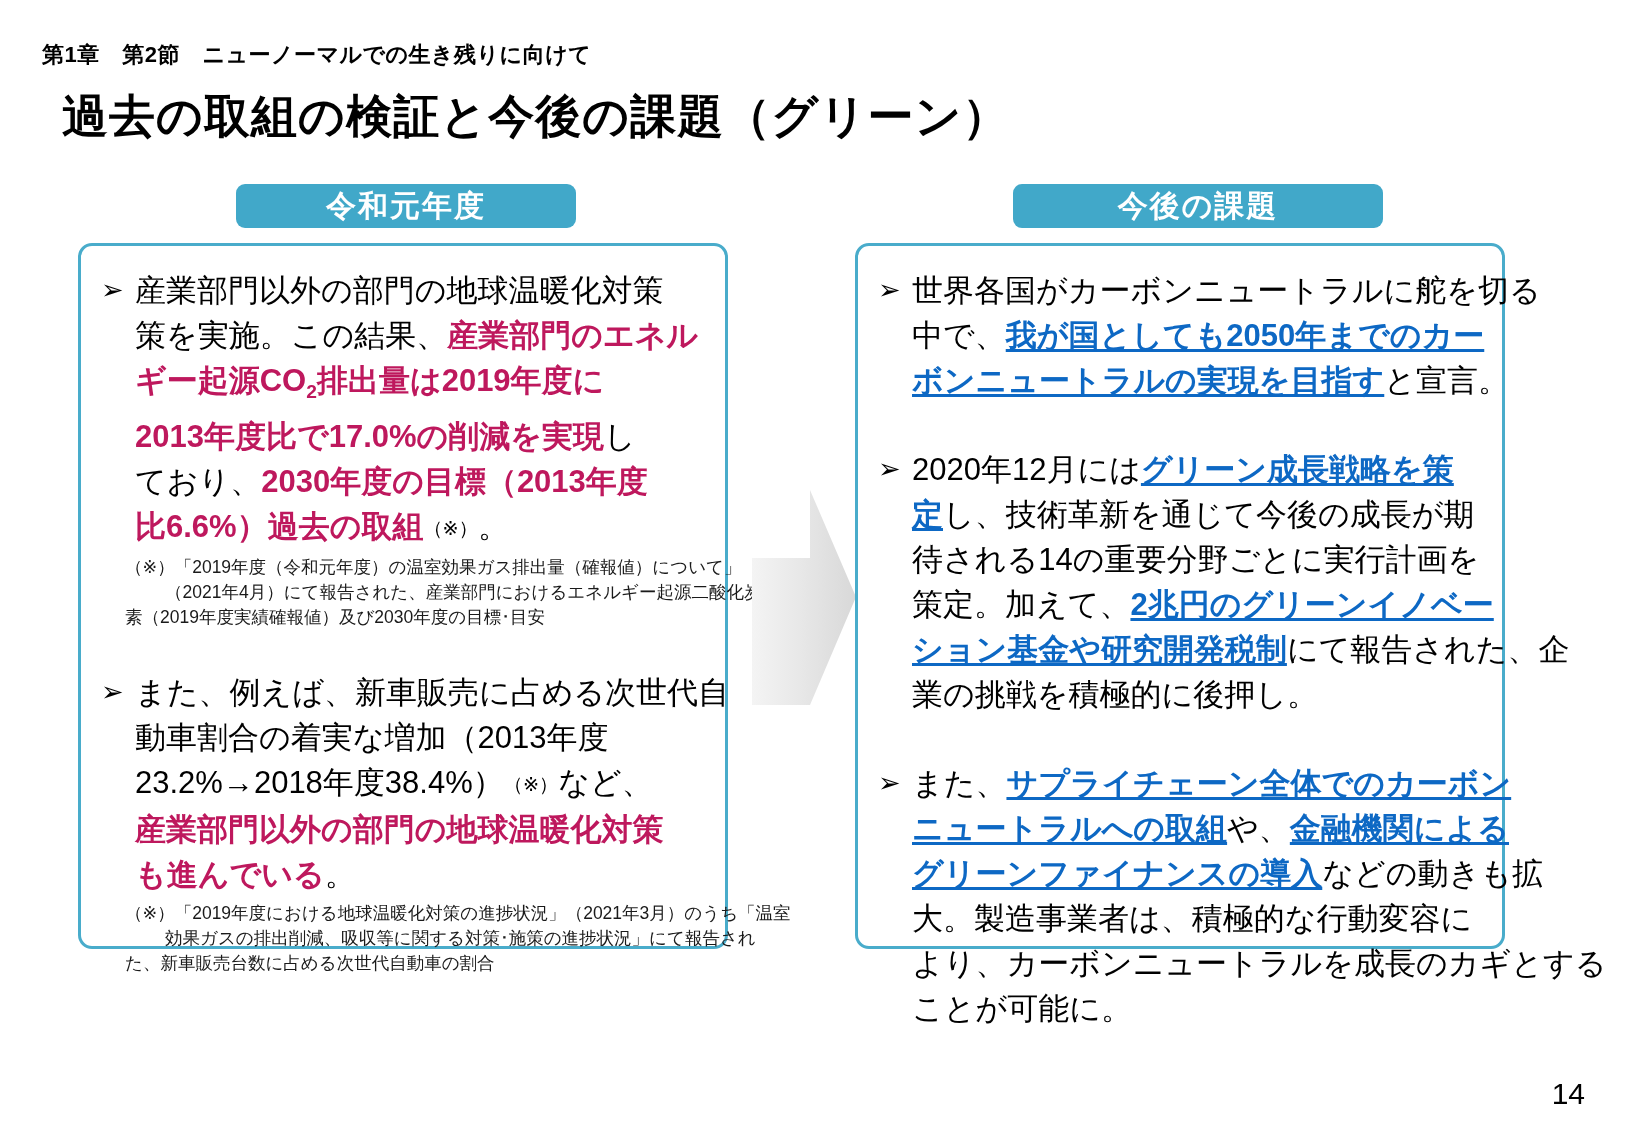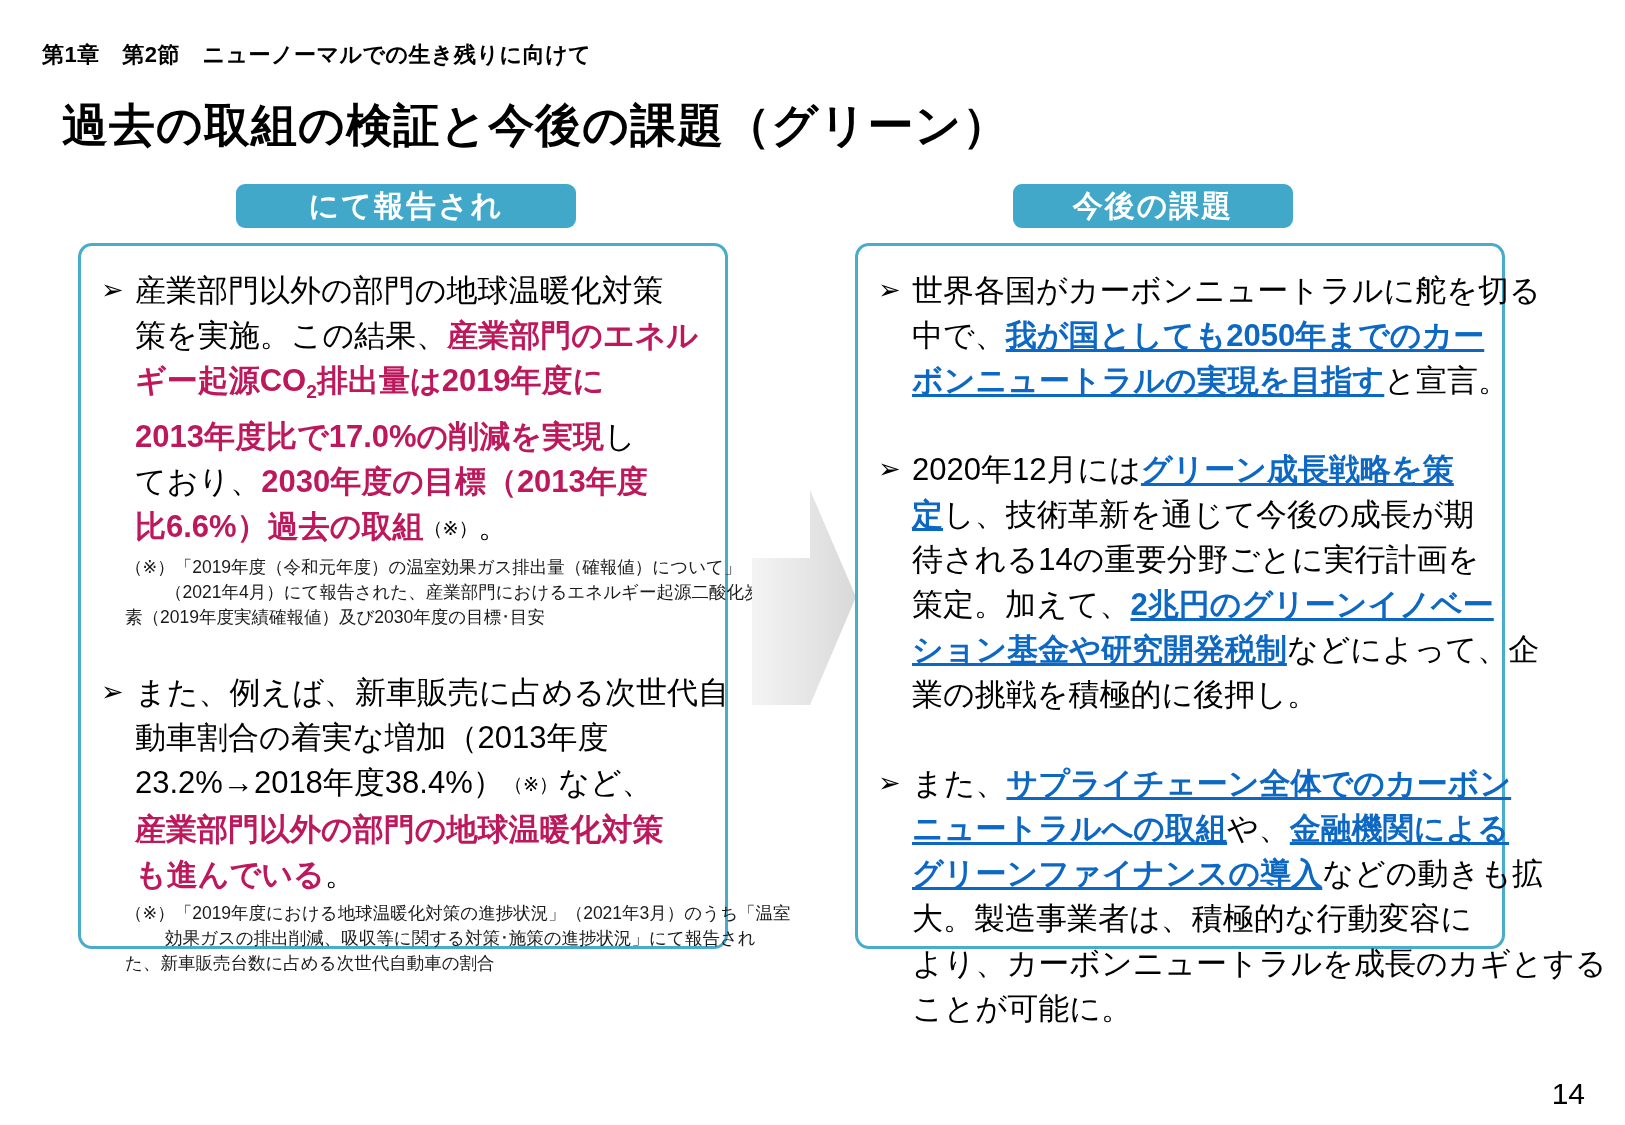--- a/index.html
+++ b/index.html
@@ -22,21 +22,21 @@
     left: 42px;
     top: 40px;
     font-size: 22px;
     font-weight: bold;
     letter-spacing: 0.5px;
     white-space: nowrap;
   }
   .slide-title {
     position: absolute;
     left: 62px;
-    top: 95px;
+    top: 86px;
     font-size: 46px;
     font-weight: bold;
     letter-spacing: 1px;
     white-space: nowrap;
   }
 
   
   .badge {
     position: absolute;
     height: 44px;
@@ -44,21 +44,21 @@
     background: #41A8C9;
     color: #ffffff;
     font-size: 30px;
     font-weight: bold;
     display: flex;
     align-items: center;
     justify-content: center;
     letter-spacing: 2px;
   }
   #badge-left  { left: 236px;  top: 184px; width: 340px; }
-  #badge-right { left: 1013px; top: 184px; width: 280px; }
+  #badge-right { left: 1013px; top: 184px; width: 370px; }
 
   
   .panel {
     position: absolute;
     border: 3px solid #49ACCB;
     border-radius: 14px;
     background: #ffffff;
     box-sizing: border-box;
   }
   #panel-left  { left: 78px;  top: 243px; width: 650px; height: 706px; }
@@ -144,21 +144,21 @@
     font-size: 30px;
     color: #000;
   }
 </style>
 </head>
 <body>
 
 <div class="chapter-line">第1章　第2節　ニューノーマルでの生き残りに向けて</div>
 <div class="slide-title">過去の取組の検証と今後の課題（グリーン）</div>
 
-<div class="badge" id="badge-left">にて報告され</div>
+<div class="badge" id="badge-left">令和元年度</div>
 <div class="badge" id="badge-right">今後の課題</div>
 
 <div class="panel" id="panel-left">
   <div class="panel-inner">
 
     <div class="bullet">
       <div class="bullet-marker">➢</div>
       <div class="bullet-body">
           <div class="ln"><span>産業部門以外の部門の地球温暖化対策</span></div>
           <div class="ln"><span>策を実施。この結果、</span><span class="em"><span>産業部門のエネル</span></span></div>
@@ -220,21 +220,21 @@
 
     <div class="gap"></div>
 
     <div class="bullet">
       <div class="bullet-marker">➢</div>
       <div class="bullet-body">
           <div class="ln"><span>2020年12月には</span><span class="em-r"><span>グリーン成長戦略を策</span></span></div>
           <div class="ln"><span class="em-r"><span>定</span></span><span>し、技術革新を通じて今後の成長が期</span></div>
           <div class="ln"><span>待される14の重要分野ごとに実行計画を</span></div>
           <div class="ln"><span>策定。加えて、</span><span class="em-r"><span>2兆円のグリーンイノベー</span></span></div>
-          <div class="ln"><span class="em-r"><span>ション基金や研究開発税制</span></span><span>などによって、企</span></div>
+          <div class="ln"><span class="em-r"><span>ション基金や研究開発税制</span></span><span>にて報告された、企</span></div>
           <div class="ln"><span>業の挑戦を積極的に後押し。</span></div>
         </div>
     </div>
 
     <div class="gap"></div>
 
     <div class="bullet">
       <div class="bullet-marker">➢</div>
       <div class="bullet-body">
           <div class="ln"><span>また、</span><span class="em-r"><span>サプライチェーン全体でのカーボン</span></span></div>

